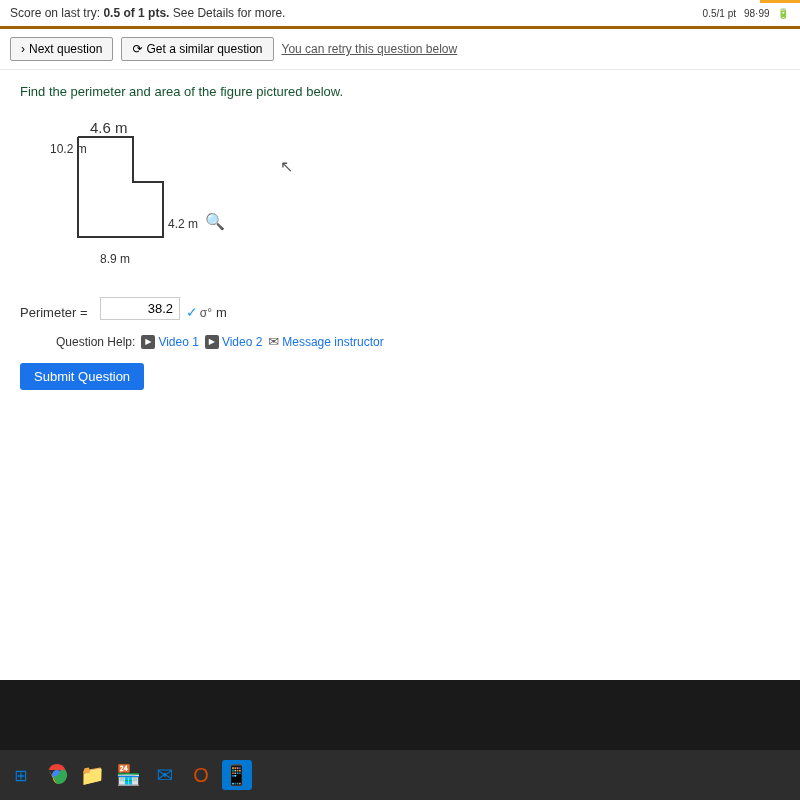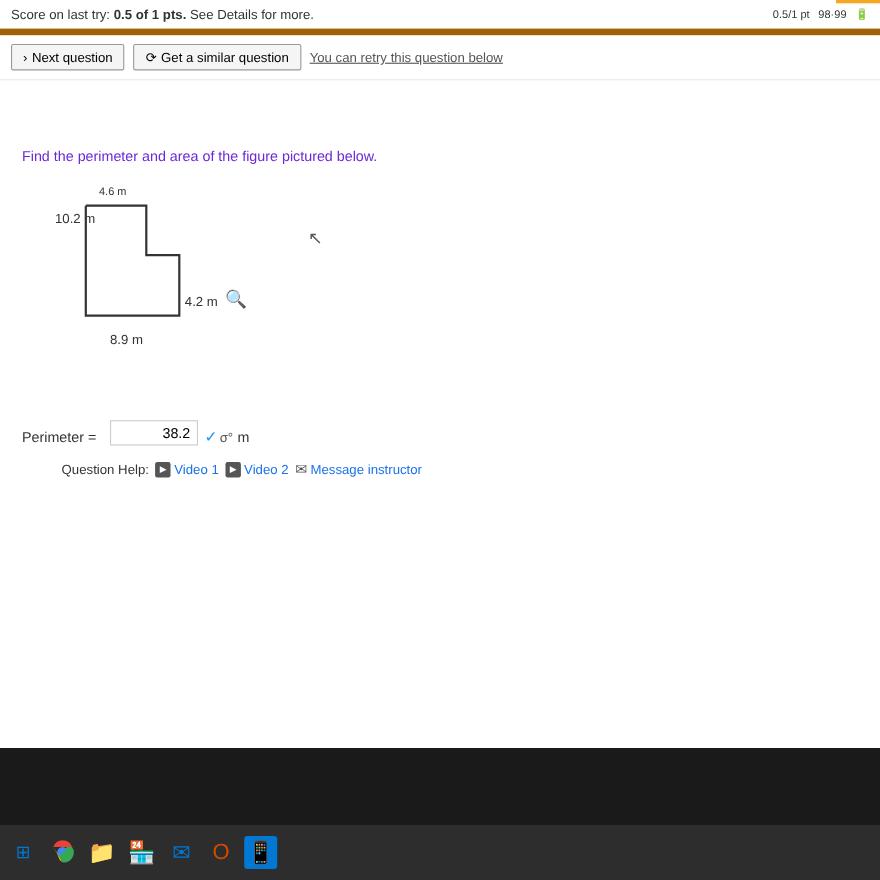--- a/index.html
+++ b/index.html
@@ -12,21 +12,21 @@
       overflow: hidden;
     }
     .screen {
       background: #fff;
       width: 800px;
       height: 680px;
       position: relative;
     }
     .top-bar {
       background: #fff;
-      border-bottom: 6px solid #a16207;
+      border-bottom: 3px solid #a16207;
       padding: 6px 10px;
       display: flex;
       align-items: center;
       justify-content: space-between;
     }
     .top-right {
       display: flex;
       align-items: flex-end;
       gap: 8px;
       font-size: 10px;
@@ -64,44 +64,43 @@
     .retry-text {
       font-size: 12px;
       color: #555;
       text-decoration: underline;
     }
     .content {
       padding: 14px 20px;
     }
     .question-text {
       font-size: 13px;
-      color: #6d28d9;
+      color: #14532d;
       margin-bottom: 18px;
-      margin-top: 47px;
     }
     .figure-area {
       display: flex;
       align-items: flex-start;
       margin-bottom: 20px;
       position: relative;
     }
     .shape-container {
       position: relative;
       width: 200px;
       height: 160px;
       margin-left: 30px;
     }
     .shape-svg {
       overflow: visible;
     }
     .label-top {
       position: absolute;
       top: 2px;
       left: 40px;
-      font-size: 10px;
+      font-size: 15px;
       color: #333;
     }
     .label-left {
       position: absolute;
       top: 25px;
       left: 0px;
       font-size: 12px;
       color: #333;
     }
     .label-right {
@@ -131,21 +130,20 @@
     .answer-label {
       width: 80px;
       color: #333;
     }
     .answer-input {
       border: 1px solid #ccc;
       padding: 3px 6px;
       font-size: 13px;
       width: 80px;
       text-align: right;
-      margin-top: 35px;
     }
     .answer-status {
       margin-left: 6px;
       font-size: 14px;
     }
     .check-mark { color: #2196F3; }
     .x-mark { color: #cc0000; }
     .unit-label {
       margin-left: 4px;
       font-size: 13px;
@@ -311,20 +309,23 @@
         <span class="play-icon">▶</span>
         <span>Video 2</span>
       </a>
       <a class="help-link" href="#">
         <span class="mail-icon">✉</span>
         <span>Message instructor</span>
       </a>
     </div>
 
     
+    <button class="btn-submit">
+      <span>Submit Question</span>
+    </button>
   </div>
 </div>
 
 <div class="taskbar">
   <div class="taskbar-inner">
     <div class="taskbar-icon" style="color:#0078d4;font-size:16px;">⊞</div>
     <div class="taskbar-icon chrome">
       <svg width="24" height="24" viewBox="0 0 24 24">
         <circle cx="12" cy="12" r="5" fill="#4285F4"></circle>
         <path d="M12 7 h8.5 A9 9 0 0 0 3.5 7 Z" fill="#EA4335"></path>

